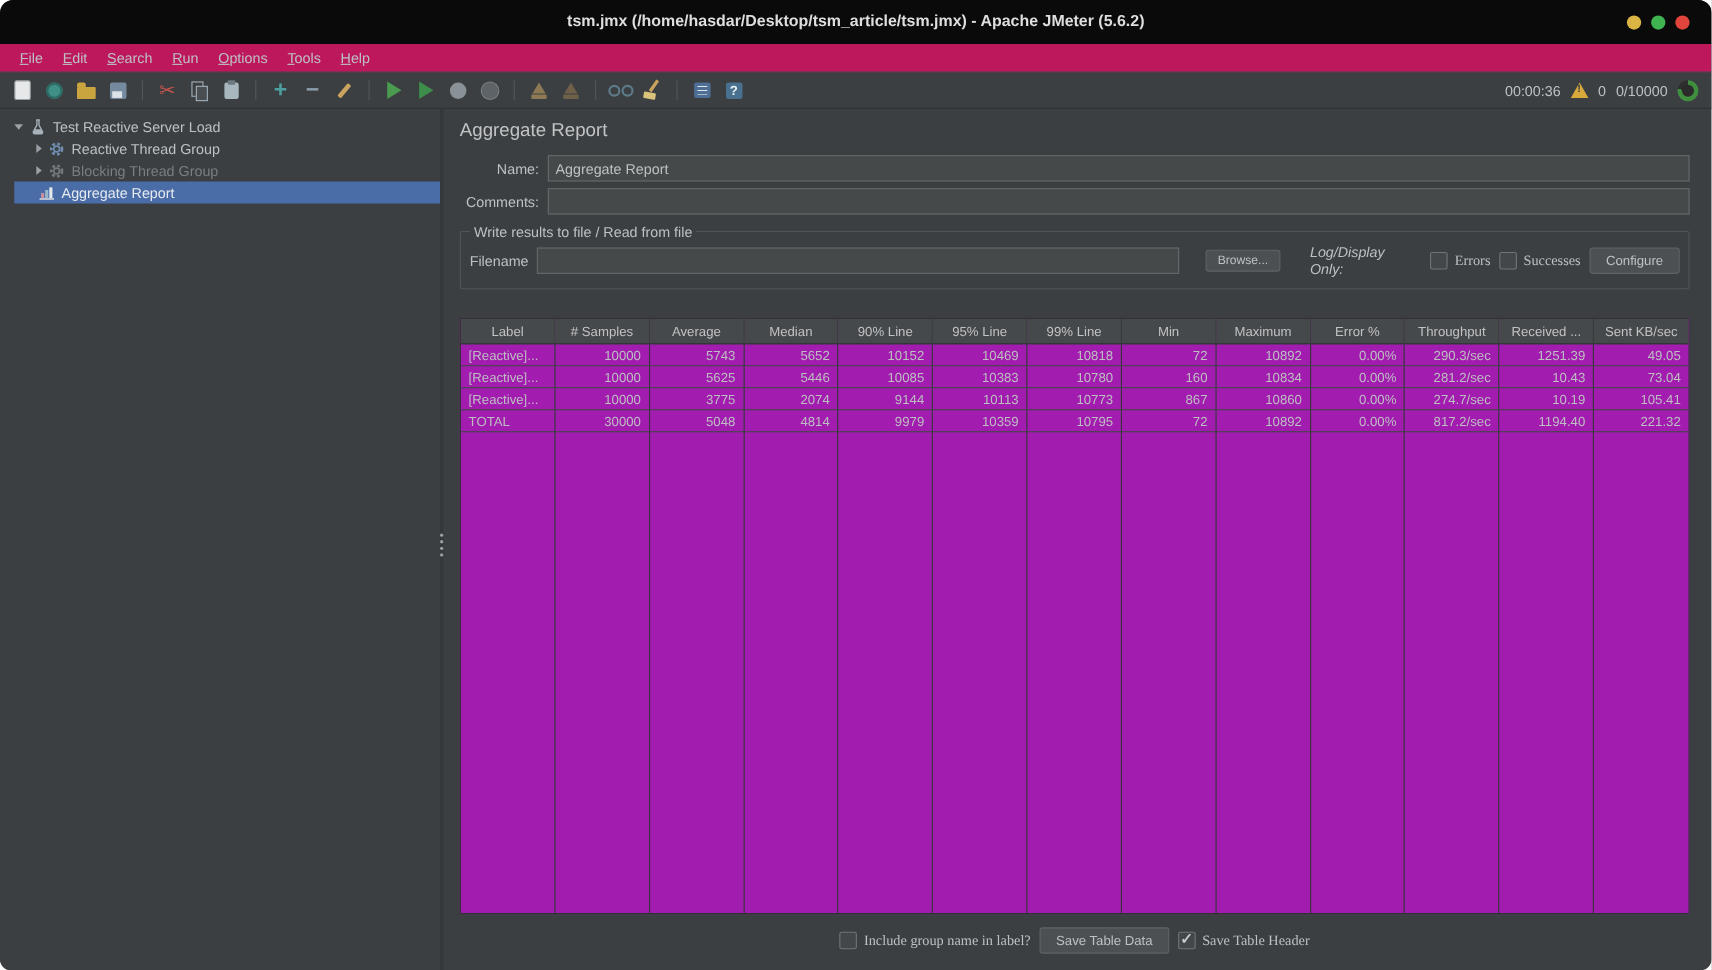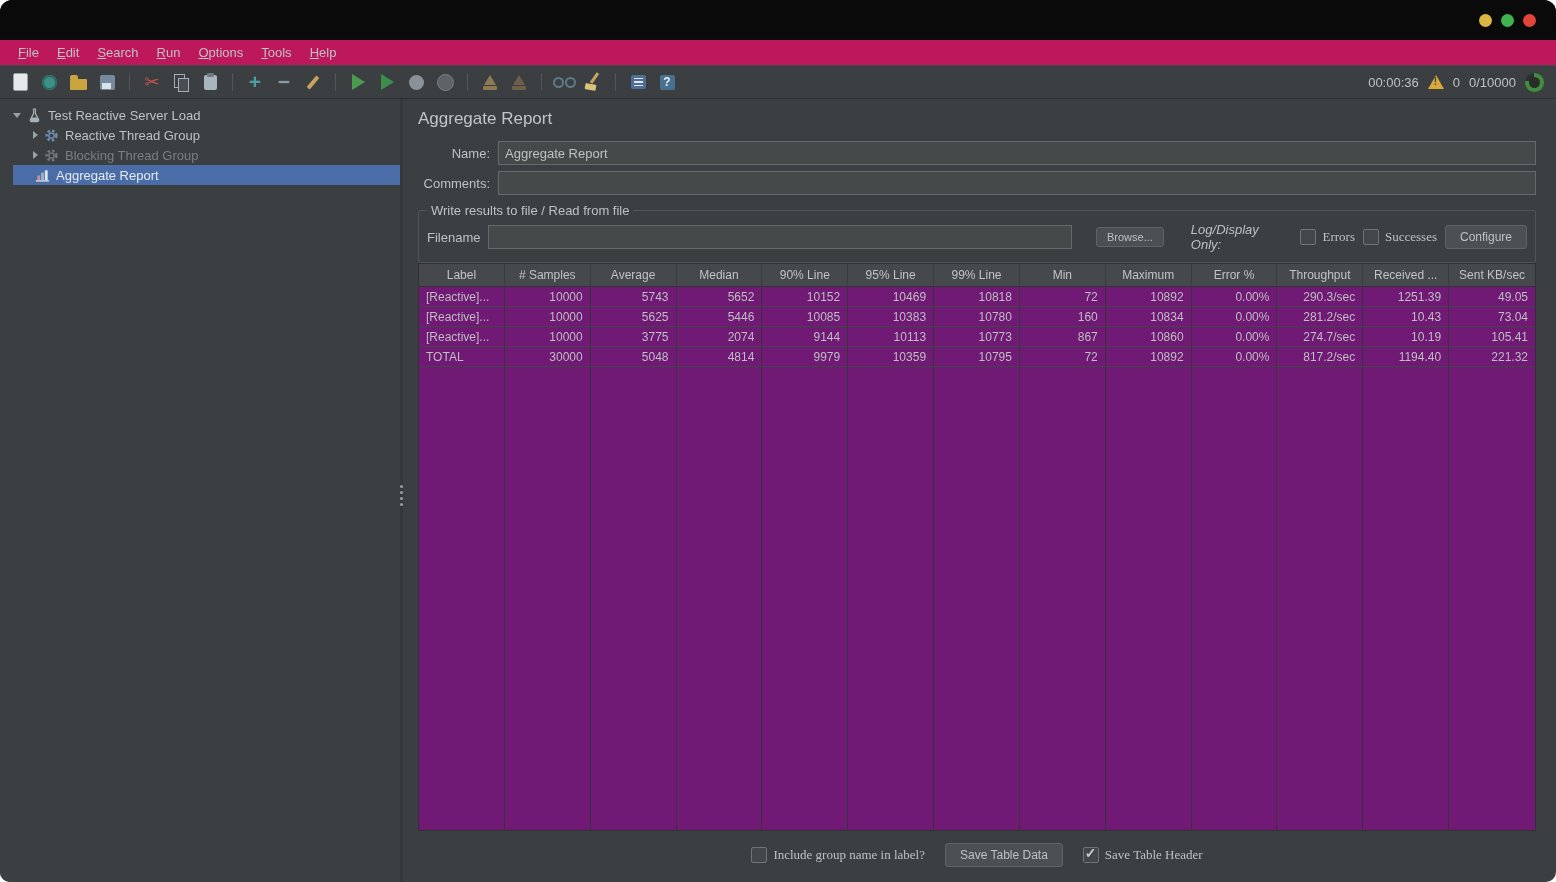--- a/index.html
+++ b/index.html
@@ -76,38 +76,39 @@
   fieldset.filebox{border:1px solid #515557;margin:8px 0 0 0;padding:2px 8px 10px;border-radius:2px;}
   fieldset.filebox legend{font-size:13px;color:#bdc1c3;padding:0 4px;}
   .filerow{display:flex;align-items:center;gap:8px;margin-top:2px;font-size:13px;}
   .filename-input{width:585px;}
   .btn{background:#4c5053;border:1px solid #5e6366;border-radius:3px;color:#bdc1c3;font-size:12px;padding:4px 14px;cursor:default;font-family:"Liberation Sans",sans-serif;}
   .btn.small{font-size:11px;padding:3px 10px;margin-left:16px;}
   .cb{width:14px;height:14px;background:#43474a;border:1px solid #6f7577;border-radius:2px;position:relative;flex:none;display:inline-block;}
   .cb.checked::after{content:"\2713";position:absolute;top:-3px;left:1px;color:#c7cbce;font-size:14px;font-weight:bold;}
   .cb-wrap{display:flex;align-items:center;gap:6px;font-family:Liberation Serif, serif;}
   
-  .agg-table{flex:1;margin-top:0;border:1px solid #2f3234;display:grid;grid-template-columns:repeat(13,1fr);
-             grid-template-rows:23px repeat(4,20px) 1fr;background:#701a75;min-height:0;}
+  .agg-table{flex:1;margin-top:26px;border:1px solid #2f3234;display:grid;grid-template-columns:repeat(13,1fr);
+             grid-template-rows:23px repeat(4,20px) 1fr;background:#a21caf;min-height:0;}
   .th{background:#46494b;border-right:1px solid #393c3e;border-bottom:1px solid #2f3234;color:#c0c2c4;font-size:12px;
       display:flex;align-items:center;justify-content:center;white-space:nowrap;overflow:hidden;}
   .td{border-right:1px solid #333638;border-bottom:1px solid #424547;color:#bdbfc1;font-size:12px;display:flex;align-items:center;
       justify-content:flex-end;padding:0 7px;white-space:nowrap;overflow:hidden;}
   .td.left{justify-content:flex-start;}
   .td.filler{border-bottom:none;}
   .agg-table > *:nth-child(13n){border-right:none;}
   
-  .main-footer{height:48px;display:flex;align-items:center;justify-content:center;gap:20px;font-size:13px;padding-bottom:4px;}
+  .main-footer{height:48px;display:flex;align-items:center;justify-content:center;gap:8px;font-size:13px;padding-bottom:4px;}
 </style>
 </head>
 <body>
 
 <div class="window">
 
   <div class="titlebar">
+    <span class="wtitle">tsm.jmx (/home/hasdar/Desktop/tsm_article/tsm.jmx) - Apache JMeter (5.6.2)</span>
     <div class="traffic">
       <span class="tl y"></span>
       <span class="tl g"></span>
       <span class="tl r"></span>
     </div>
   </div>
 
   <div class="menubar">
     <span class="menu-item">File</span>
     <span class="menu-item">Edit</span>

